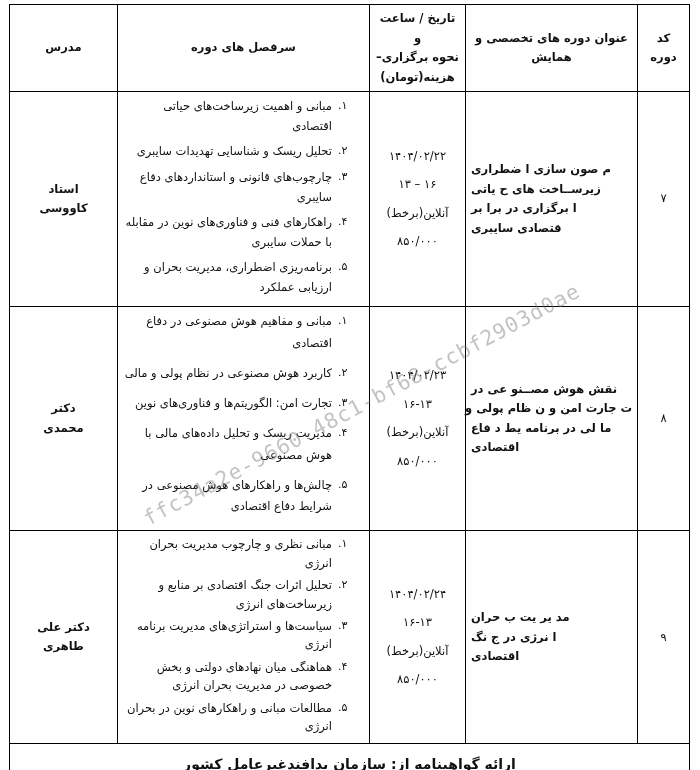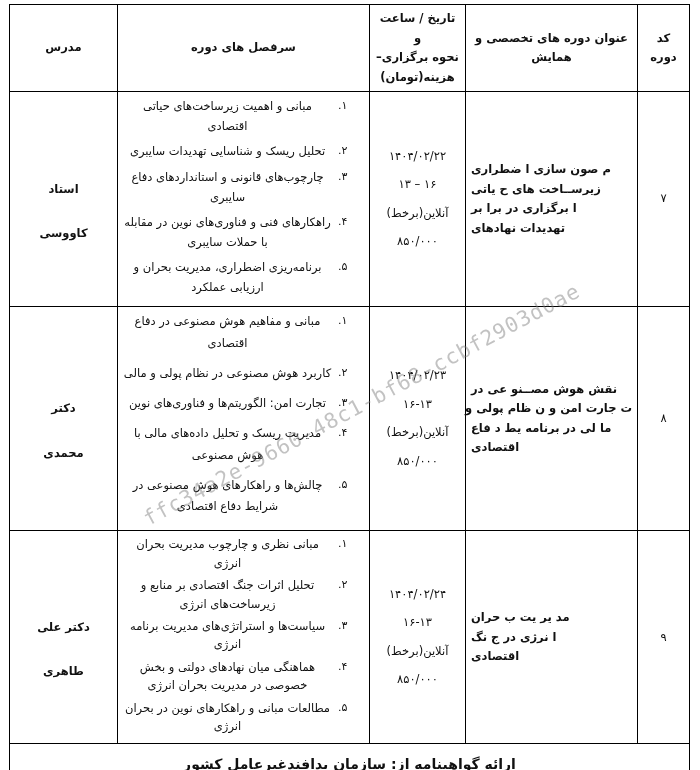--- a/index.html
+++ b/index.html
@@ -68,21 +68,21 @@
     font-size: 12px;
     line-height: 1.5;
   }
   td.date .dline { display: block; margin: 9px 0; }
   td.instr {
     text-align: center;
     font-weight: bold;
     font-size: 14px;
     line-height: 1.9;
   }
-  td.instr .iline { display: block; margin-top: 25px; }
+  td.instr .iline { display: block; }
   td.syl {
     text-align: right;
     font-size: 11px;
     padding: 6px 4px 6px 6px;
   }
   ol.syllabus {
     list-style: none;
     margin: 0;
     padding: 0;
   }
@@ -96,21 +96,21 @@
   ol.syllabus li .num {
     flex: 0 0 26px;
     text-align: left;
     padding-left: 6px;
     font-size: 11px;
     direction: rtl;
     unicode-bidi: isolate;
   }
   ol.syllabus li .txt {
     flex: 1 1 auto;
-    text-align: center;
+    text-align: right;
   }
   .row-2 ol.syllabus li { margin-bottom: 9px; line-height: 1.85; font-size: 11.5px; }
   .row-2 td.syl { font-size: 11.5px; }
   .row-3 ol.syllabus li { margin-bottom: 4px; line-height: 1.6; }
 
   tfoot td.footer {
     text-align: center;
     font-weight: bold;
     font-size: 14px;
     padding: 9px 4px;
@@ -165,21 +165,21 @@
       </tr>
     </thead>
     <tbody>
 
       <tr class="row-1">
         <td class="code">۷</td>
         <td class="title">
           <span class="tline">م صون سازی ا ضطراری</span>
           <span class="tline">زیرســاخت های ح یاتی</span>
           <span class="tline">ا برگزاری در  برا بر</span>
-          <span class="tline">تهدیدات نهادهای</span>
+          <span class="tline">قتصادی سایبری</span>
         </td>
         <td class="date">
           <span class="dline">۱۴۰۴/۰۲/۲۲</span>
           <span class="dline">۱۶ – ۱۳</span>
           <span class="dline">آنلاین(برخط)</span>
           <span class="dline">۸۵۰/۰۰۰</span>
         </td>
         <td class="syl">
           <ol class="syllabus">
             <li>

